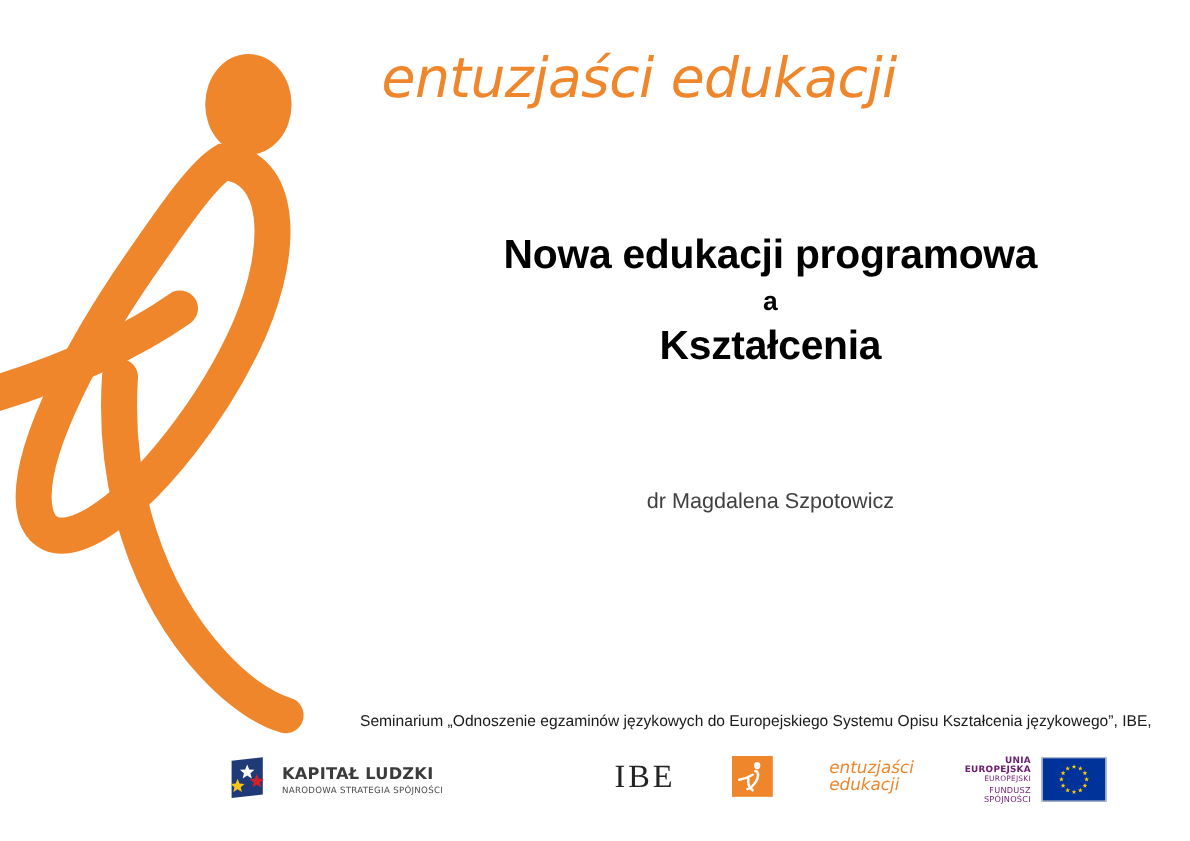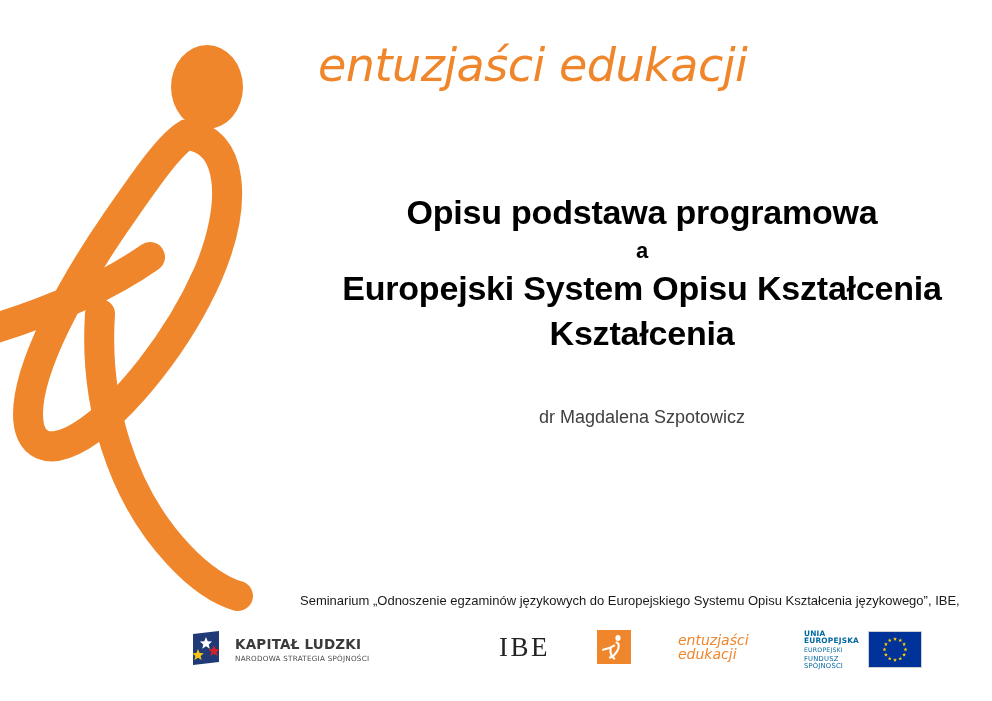--- a/index.html
+++ b/index.html
@@ -98,21 +98,21 @@
     top: 624px;
     width: 844px;
     height: 60px;
   }
   .logo-group {
     position: absolute;
     display: flex;
     align-items: center;
   }
   #logo-kapital-ludzki { left: 186px; top: 4px; }
-  #logo-ibe           { left: 499px; top: 6px; gap: 39px; }
+  #logo-ibe           { left: 512px; top: 6px; gap: 39px; }
   #logo-unia          { left: 804px; top: 6px; }
 
   
   .kl-text {
     margin-left: 9px;
     line-height: 1;
   }
   .kl-title {
     font-family: "DejaVu Sans", sans-serif;
     font-size: 13.5px;
@@ -147,24 +147,24 @@
     margin-left: 8px;
     color: #F0862B;
     font-family: "DejaVu Sans", sans-serif;
     font-style: italic;
     font-size: 14px;
     line-height: 14px;
   }
 
   
   .eu-text {
-    text-align: left;
+    text-align: right;
     margin-right: 9px;
     font-family: "DejaVu Sans", sans-serif;
-    color: #0369a1;
+    color: #701a75;
     line-height: 1;
   }
   .eu-l1 { font-size: 7.4px; font-weight: bold; letter-spacing: 0.2px; }
   .eu-l2 { font-size: 6.2px; margin-top: 2.5px; letter-spacing: 0.2px; }
   .eu-l3 { font-size: 6.8px; margin-top: 2.5px; letter-spacing: 0.2px; }
   .eu-flag {
     width: 52px;
     height: 35px;
     background: #003399;
     border: 1px solid #cfcfcf;
@@ -191,23 +191,22 @@
 
       <path d="M 118 300
                C 112 390, 140 480, 196 540
                C 220 566, 242 578, 256 582" fill="none" stroke="#F0862B" stroke-width="30" stroke-linecap="round"></path>
     </svg>
   </div>
 
   <div id="header-wordmark">entuzjaści edukacji</div>
 
   <div id="title-block">
-    <div class="title-line">Opisu podstawa programowa</div>
+    <div class="title-line">Nowa edukacji programowa</div>
     <div class="title-conjunction">a</div>
-    <div class="title-line">Europejski System Opisu Kształcenia</div>
     <div class="title-line">Kształcenia</div>
   </div>
 
   <div id="author-line">dr Magdalena Szpotowicz</div>
 
   <div id="seminar-caption">
     <div>Seminarium „Odnoszenie egzaminów językowych do Europejskiego Systemu Opisu Kształcenia językowego”,  IBE,</div>
   </div>
 
   <div id="footer-logos">

